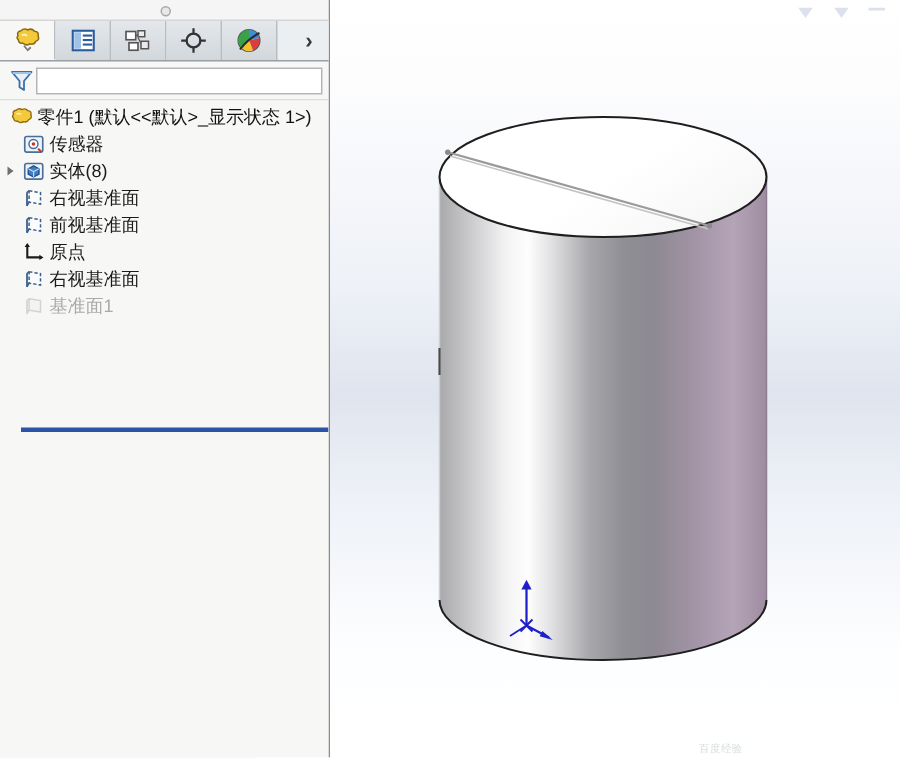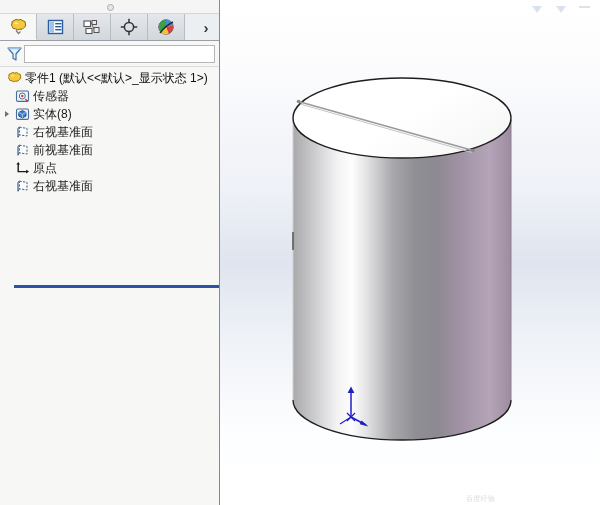--- a/index.html
+++ b/index.html
@@ -339,20 +339,31 @@
         <div class="node">
           <span class="twisty"></span>
           <span class="ico">
             <svg width="15" height="14" viewBox="0 0 15 14">
               <path d="M4.4 2.2 L12 3.4 V11 L4.4 9.8 Z" fill="#fbfcfe" stroke="#3a5f8c" stroke-width="1" stroke-dasharray="2.2 1.4"></path>
               <path d="M3 3.2 V12.2" stroke="#3a5f8c" stroke-width="1.2"></path>
               <path d="M3 3.2 L4.4 2.2 M3 12.2 L4.4 9.8" stroke="#3a5f8c" stroke-width="1"></path>
             </svg>
           </span>
           <span class="lbl">右视基准面</span>
+        </div>
+        <div class="node dim">
+          <span class="twisty"></span>
+          <span class="ico">
+            <svg width="15" height="14" viewBox="0 0 15 14">
+              <path d="M4.4 2.2 L12 3.4 V11 L4.4 9.8 Z" fill="#f0f0f0" stroke="#a9a9a9" stroke-width="1"></path>
+              <path d="M3 3.2 V12.2" stroke="#a9a9a9" stroke-width="1.2"></path>
+              <path d="M3 3.2 L4.4 2.2 M3 12.2 L4.4 9.8" stroke="#a9a9a9" stroke-width="1"></path>
+            </svg>
+          </span>
+          <span class="lbl">基准面1</span>
         </div>
         <div id="rollback" style="top: 218px;"></div>
       </div>
   </div>
 
   <div id="viewport">
 
     <div id="vp-toolbar-stub">
       <span>
         <svg width="14" height="8" viewBox="0 0 14 8">

